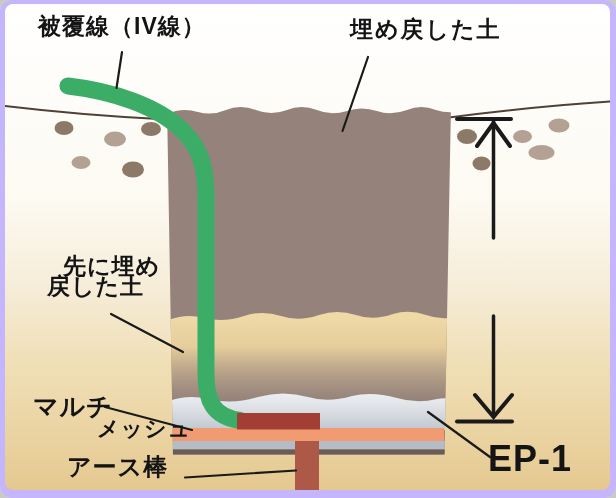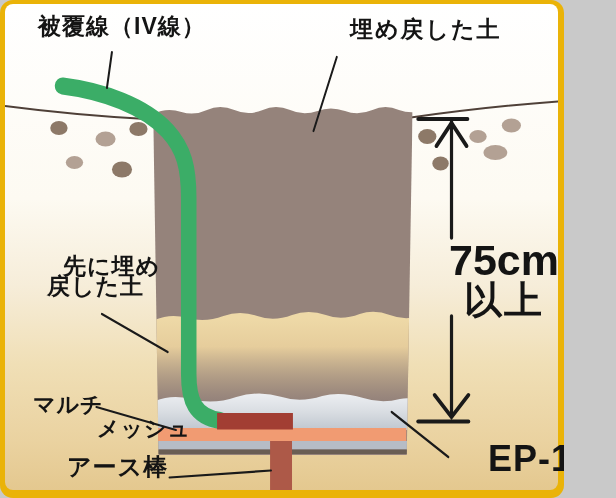--- a/index.html
+++ b/index.html
@@ -1,19 +1,19 @@
 <!DOCTYPE html>
 <html><head>
 <meta charset="utf-8">
 <style>
   html,body{margin:0;padding:0;background:#c9c9c9;}
   .stage{
     position:relative;
-    width:564px;height:498px;
-    background:#eab308;
+    width:616px;height:498px;
+    background:#c4b5fd;
     border-radius:13px;
     overflow:hidden;
     font-family:"Liberation Sans","DejaVu Sans",sans-serif;
   }
   .canvas{
     position:absolute;left:5px;top:4px;right:6px;bottom:8px;
     border-radius:8px;overflow:hidden;
   }
   .canvas svg{display:block;width:100%;height:100%;}
   .lbl{
@@ -122,24 +122,20 @@
     </svg>
   </div>
 
   <div class="lbl lbl-jp" style="left:38px;top:14px;">被覆線（IV線）</div>
 
   <div class="lbl lbl-jp" style="left:306px;top:17px;letter-spacing:2px;margin-left:44px;">埋め戻した土</div>
 
   <div class="lbl lbl-jp" style="left:23px;top:254px;margin-left:40px;">先に埋め</div>
   <div class="lbl lbl-jp" style="left:47px;top:274px;">戻した土</div>
 
-  <div class="lbl lbl-jp" style="left:33px;top:393px;font-size:22px;">マルチ</div>
+  <div class="lbl lbl-jp" style="left:33px;top:393px;font-size:25px;">マルチ</div>
   <div class="lbl lbl-jp" style="left:52px;top:417px;font-size:22px;margin-left:45px;">メッシュ</div>
 
   <div class="lbl lbl-jp" style="left:67px;top:456px;font-size:24px;font-family:Liberation Mono, monospace;">アース棒</div>
 
-  <div class="lbl lbl-depth" style="left:448px;top:238px;">
-    <span class="big">75cm</span>
-    <span class="small">以上</span>
-  </div>
 
   <div class="lbl lbl-ep1" style="left:488px;top:440px;">EP-1</div>
 </div>
 
 </body></html>

